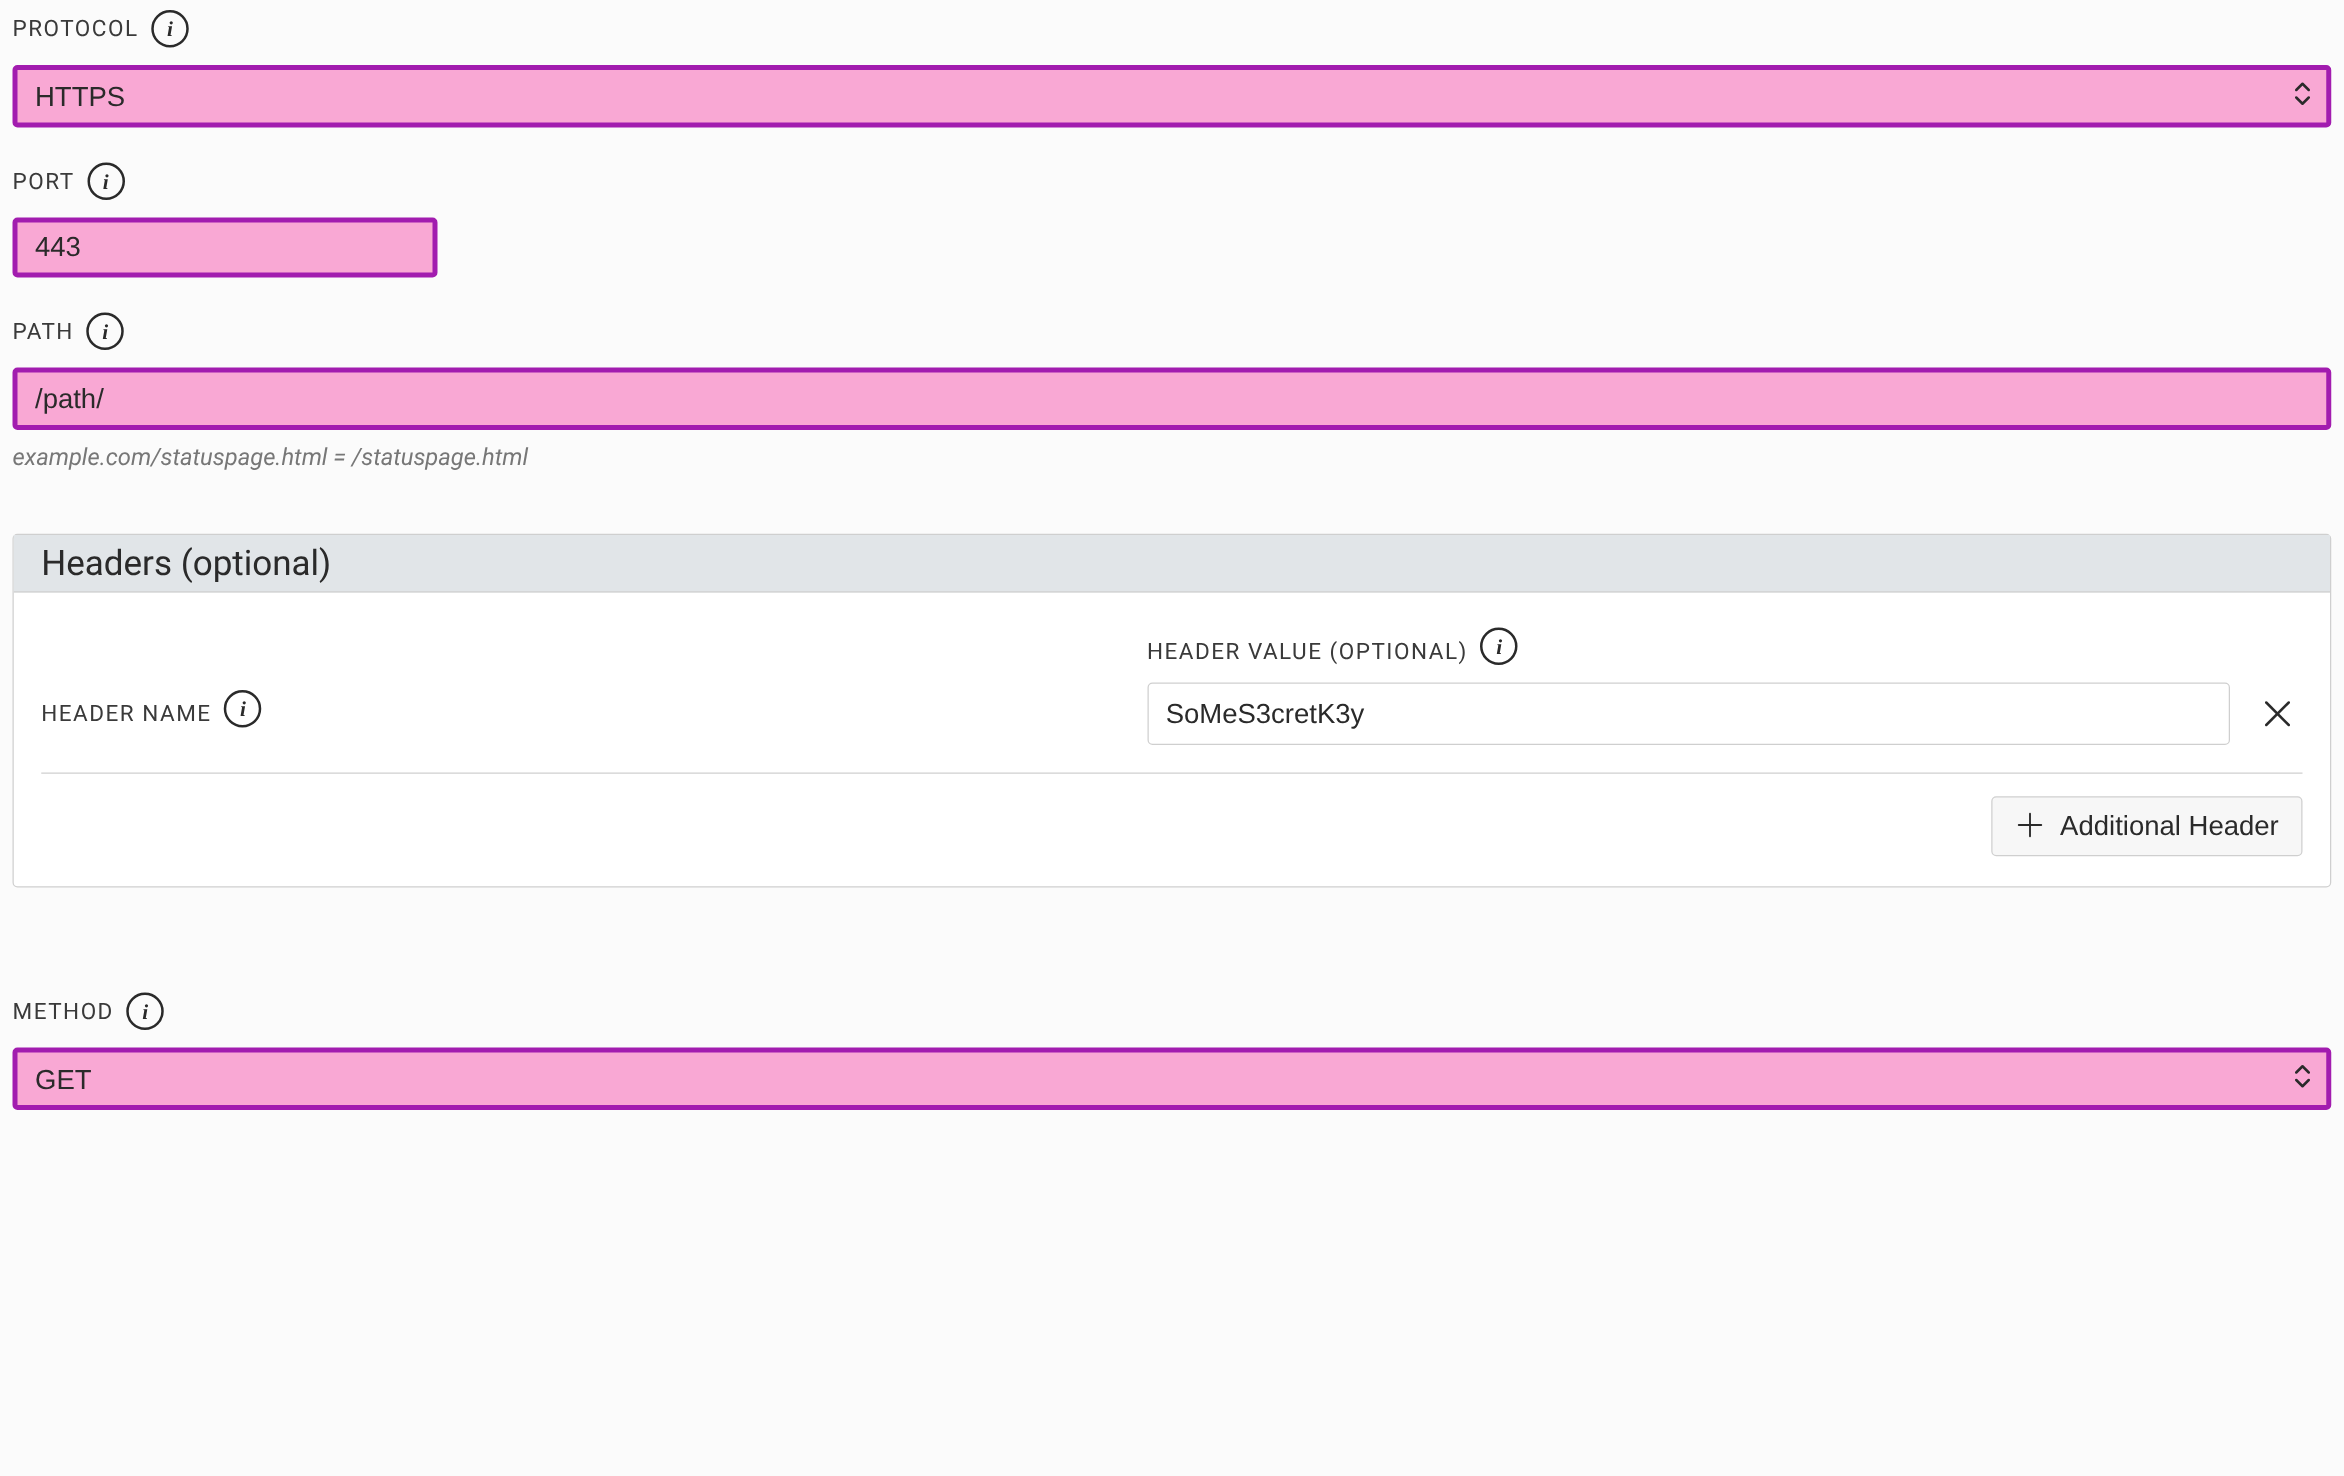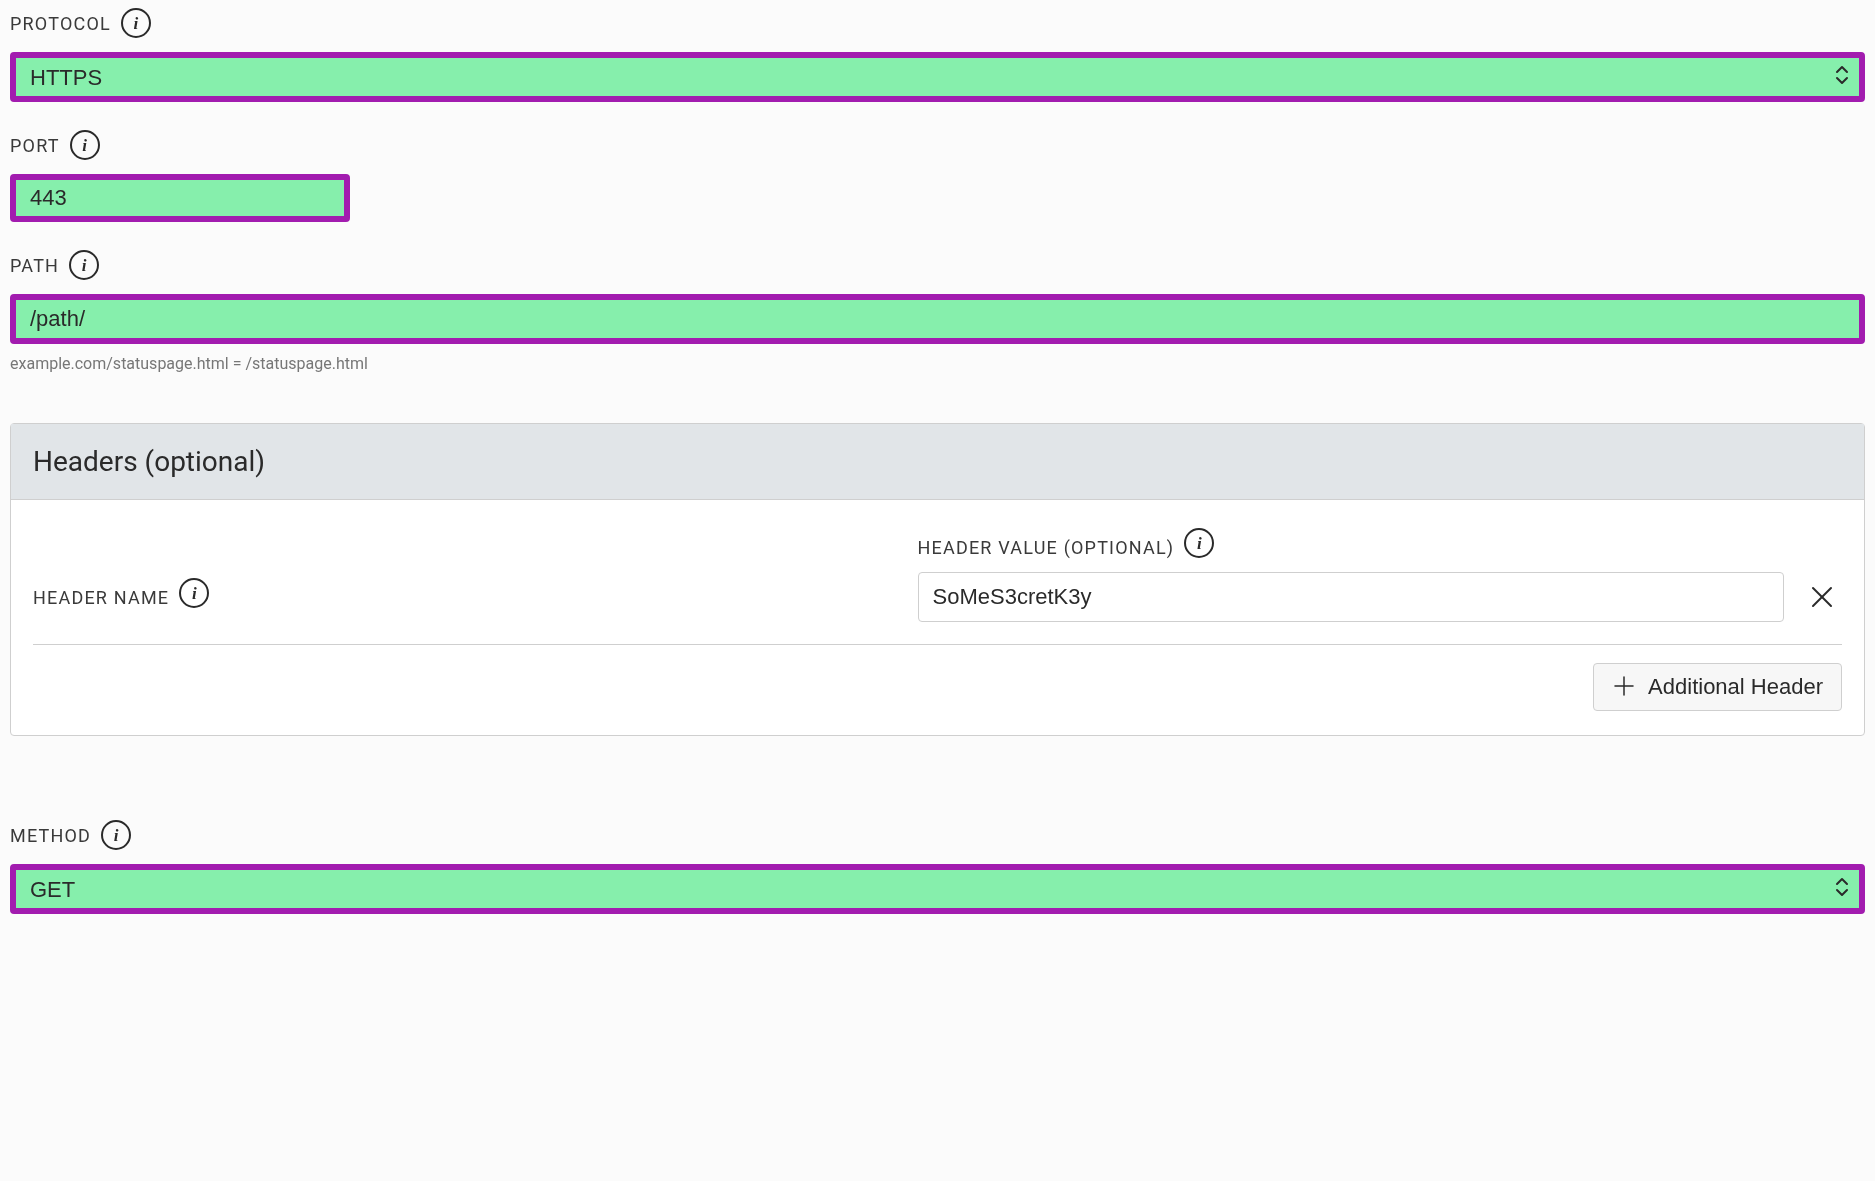--- a/index.html
+++ b/index.html
@@ -37,51 +37,51 @@
     }
     .select-wrap, .input-wrap {
       position: relative;
       width: 100%;
     }
     .select-wrap select, .input-wrap input {
       width: 100%;
       height: 50px;
       font-size: 22px;
       color: #2a2a2a;
-      background: #86efac;
-      border: 6px solid #a21caf;
+      background: #f9a8d4;
+      border: 4px solid #a21caf;
       border-radius: 4px;
       padding: 0 50px 0 14px;
       outline: none;
       appearance: none;
       -webkit-appearance: none;
       -moz-appearance: none;
     }
     .input-wrap input { padding-right: 14px; }
     .select-arrows {
       position: absolute;
       right: 14px; top: 50%;
       transform: translateY(-50%);
       pointer-events: none;
     }
-    .hint { font-size: 16px; color: #777; margin-top: 10px; }
+    .hint { font-size: 19px; color: #777; margin-top: 10px; font-style: italic; }
     .port-field .input-wrap { width: 340px; }
     .port-field .input-wrap input { height: 48px; }
 
     .section {
       border: 1px solid #cfcfcf;
       border-radius: 4px;
       margin-top: 50px;
       margin-bottom: 40px;
       background: #fff;
     }
     .section-head {
       background: #e1e5e8;
       border-bottom: 1px solid #cfcfcf;
-      padding: 21px 22px;
+      padding: 6px 22px;
       font-size: 28px;
       font-weight: 400;
       color: #2a2a2a;
     }
     .section-body { padding: 28px 22px 24px 22px; }
     .hdr-row {
       display: grid;
       grid-template-columns: 1fr 1fr 40px;
       column-gap: 18px;
       align-items: end;

